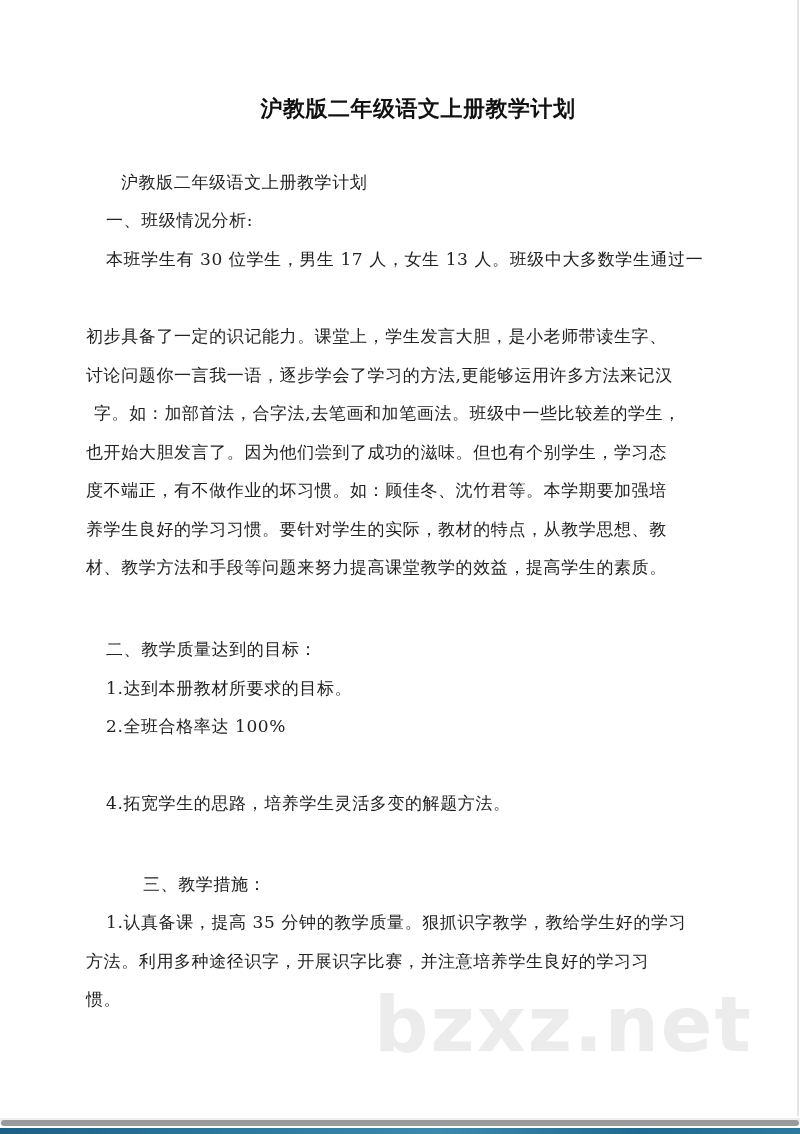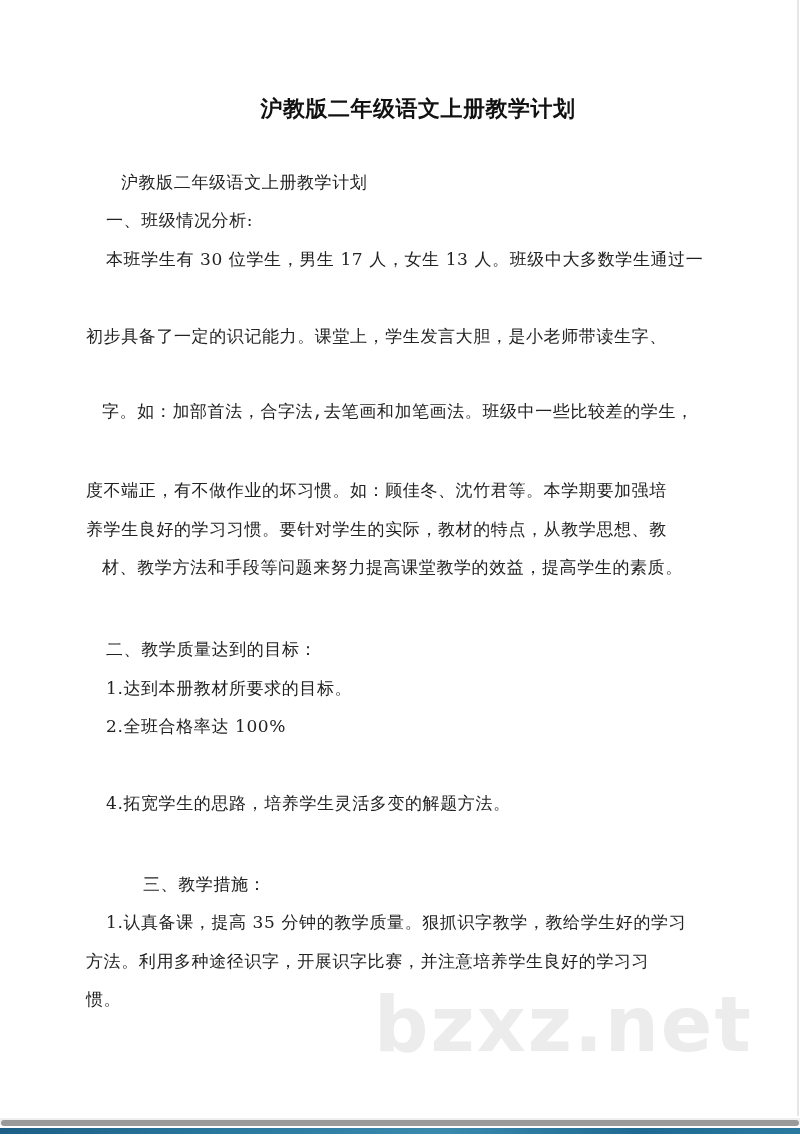--- a/index.html
+++ b/index.html
@@ -100,24 +100,26 @@
   <div class="page">
 
     <div class="title">沪教版二年级语文上册教学计划</div>
 
     <div class="line" style="left:121px; top:170px;">沪教版二年级语文上册教学计划</div>
 
     <div class="line" style="left:106px; top:208px;">一、班级情况分析:</div>
 
     <div class="line" style="left:106px; top:247px;">本班学生有 30 位学生，男生 17 人，女生 13 人。班级中大多数学生通过一</div>
     <div class="line" style="left:86px; top:324px;">初步具备了一定的识记能力。课堂上，学生发言大胆，是小老师带读生字、</div>
-    <div class="line" style="left:102px; top:401px;font-family:Liberation Mono, monospace;">字。如：加部首法，合字法,去笔画和加笔画法。班级中一些比较差的学生，</div>
+    <div class="line" style="left:86px; top:363px;">讨论问题你一言我一语，逐步学会了学习的方法,更能够运用许多方法来记汉</div>
+    <div class="line" style="left:94px; top:401px;">字。如：加部首法，合字法,去笔画和加笔画法。班级中一些比较差的学生，</div>
+    <div class="line" style="left:86px; top:440px;">也开始大胆发言了。因为他们尝到了成功的滋味。但也有个别学生，学习态</div>
     <div class="line" style="left:86px; top:478px;">度不端正，有不做作业的坏习惯。如：顾佳冬、沈竹君等。本学期要加强培</div>
     <div class="line" style="left:86px; top:517px;text-align:right;">养学生良好的学习习惯。要针对学生的实际，教材的特点，从教学思想、教</div>
-    <div class="line" style="left:102px; top:555px;">材、教学方法和手段等问题来努力提高课堂教学的效益，提高学生的素质。</div>
+    <div class="line" style="left:86px; top:555px;">材、教学方法和手段等问题来努力提高课堂教学的效益，提高学生的素质。</div>
 
     <div class="line" style="left:106px; top:637px;">二、教学质量达到的目标：</div>
     <div class="line" style="left:106px; top:676px;">1.达到本册教材所要求的目标。</div>
     <div class="line" style="left:106px; top:714px;">2.全班合格率达 100%</div>
     <div class="line" style="left:106px; top:791px;">4.拓宽学生的思路，培养学生灵活多变的解题方法。</div>
 
     <div class="line" style="left:106px; top:872px;margin-left:37px;">三、教学措施：</div>
     <div class="line" style="left:106px; top:910px;">1.认真备课，提高 35 分钟的教学质量。狠抓识字教学，教给学生好的学习</div>
     <div class="line" style="left:86px; top:949px;text-align:center;">方法。利用多种途径识字，开展识字比赛，并注意培养学生良好的学习习</div>
     <div class="line" style="left:86px; top:987px;">惯。</div>

